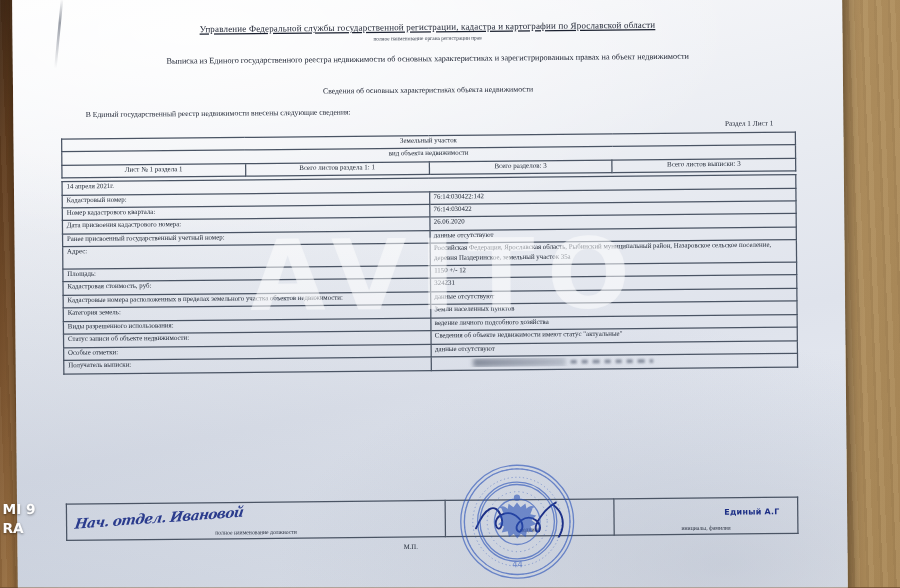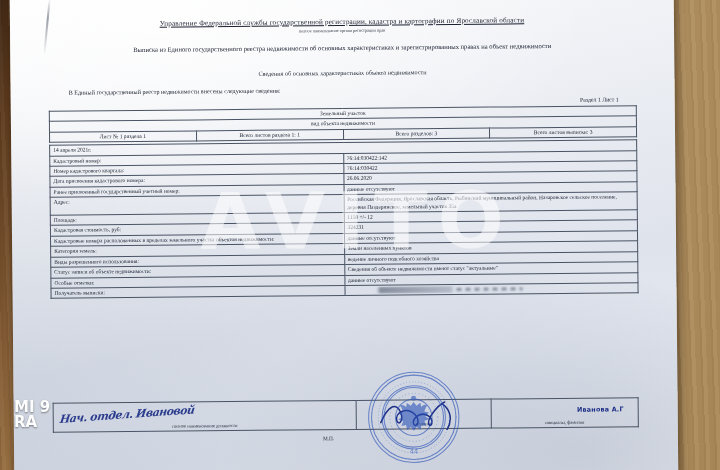--- a/index.html
+++ b/index.html
@@ -209,26 +209,25 @@
     text-shadow: 0 0 1px rgba(255,255,255,.25);
     transform: rotate(-0.4deg);
     pointer-events: none;
     user-select: none;
   }
 
   
   #corner-wm{
     position:absolute; left:2px; top:400px;
     font-family:"DejaVu Sans", sans-serif;
-    font-size:15px; font-weight:700;
+    font-size:11px; font-weight:700;
     color:#fdfdfd;
     line-height:15px;
     text-shadow: 0 1px 2px rgba(0,0,0,.45);
     pointer-events:none;
-    margin-left:12px;
   }
 </style>
 </head>
 <body>
 
 <div id="desk"></div>
 
 <div id="paper">
   <div id="crease"></div>
 
@@ -335,21 +334,21 @@
           </td>
           <td class="c2">
             <svg class="hand-sign" viewBox="0 0 96 30">
               <path d="M8 22 C16 4, 24 2, 28 12 C31 20, 26 26, 24 20 C22 12, 34 6, 42 14 C48 20, 44 28, 41 24 C38 19, 48 10, 56 16 C62 21, 58 28, 56 24 C54 19, 64 6, 72 2" fill="none" stroke="#1d2f86" stroke-width="1.5" stroke-linecap="round"></path>
               <path d="M70 4 C78 10, 80 20, 74 30" fill="none" stroke="#1d2f86" stroke-width="1.5" stroke-linecap="round"></path>
             </svg>
             <span class="cap">подпись</span>
             <span class="mp">М.П.</span>
           </td>
           <td class="c3">
-            <span class="printed-name">Иванова А.Г</span>
+            <span class="printed-name">Единый А.Г</span>
             <span class="cap">инициалы, фамилия</span>
           </td>
         </tr>
       </tbody>
         </table>
     </div>
 
     <svg id="seal" viewBox="0 0 100 100">
       <g fill="none" stroke="#2a52b8" stroke-width="1.1">
         <circle cx="50" cy="50" r="47"></circle>

